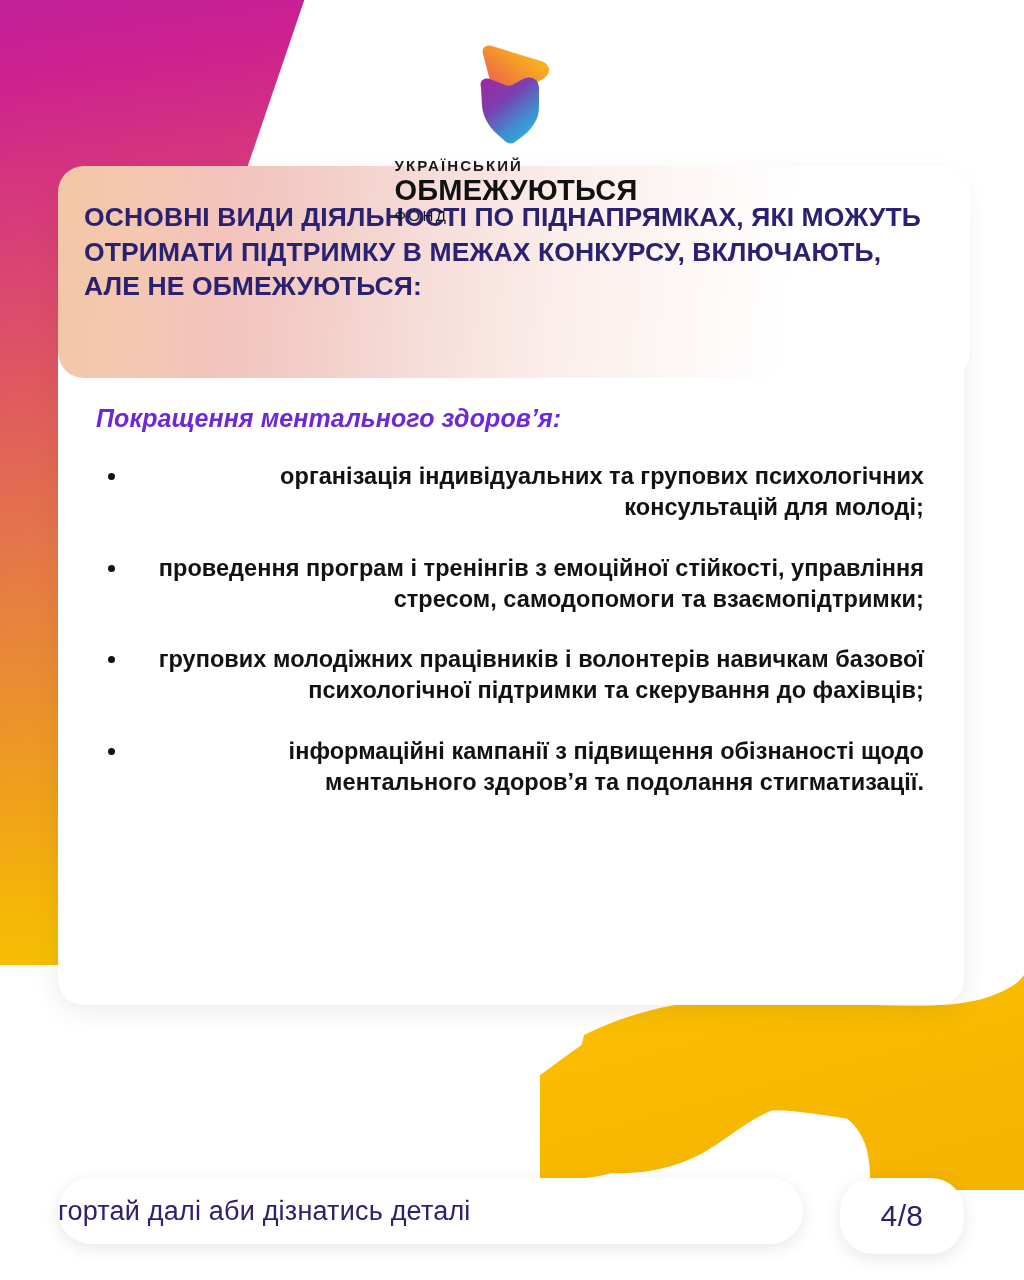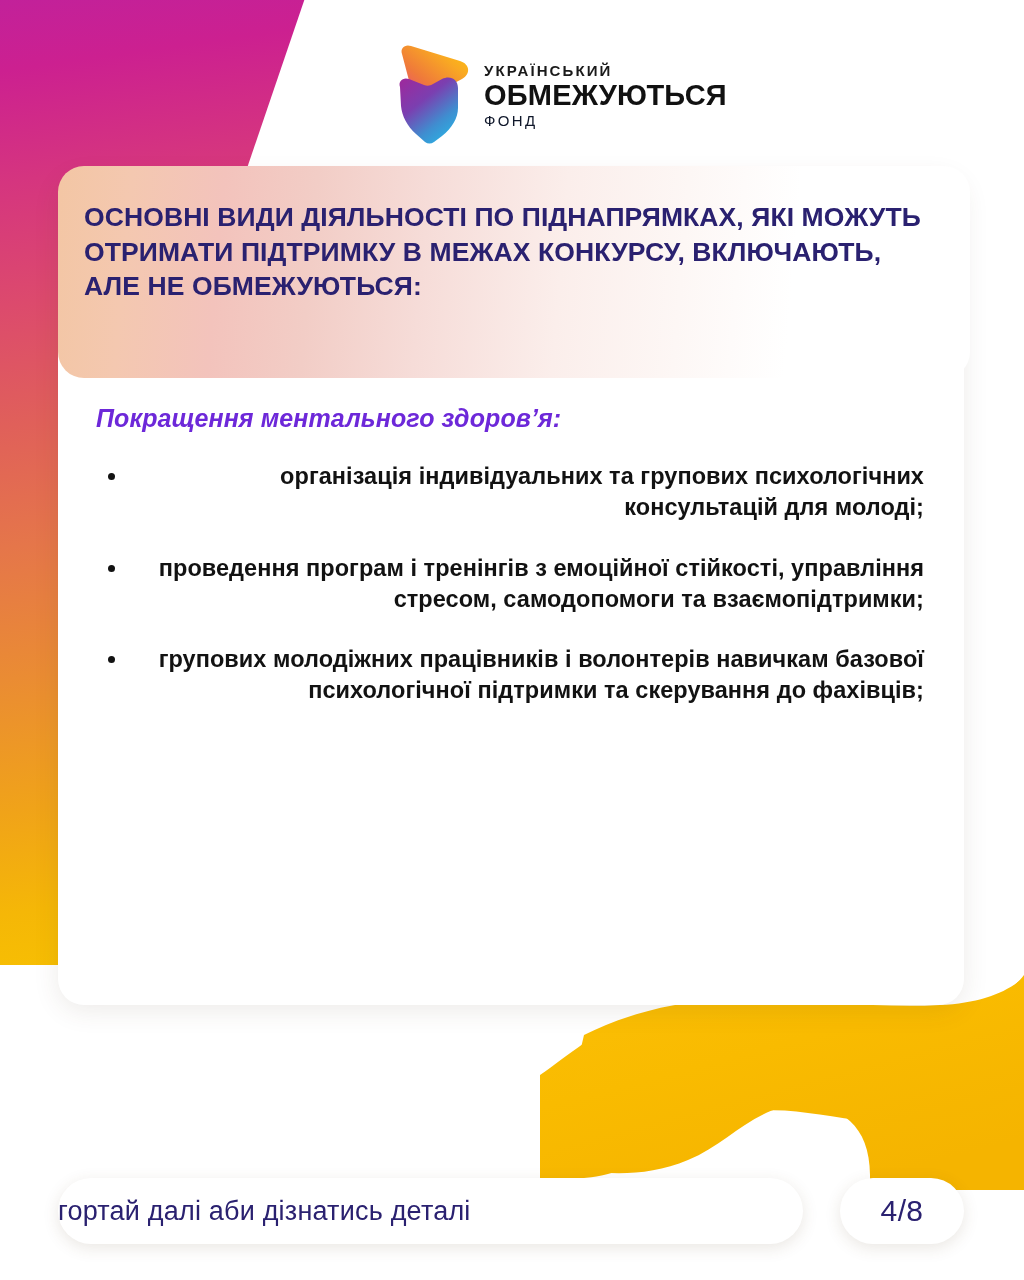--- a/index.html
+++ b/index.html
@@ -55,21 +55,21 @@
   
   .bg-wave { position:absolute; left:540px; top:975px; width:484px; height:215px; }
   .bg-wave svg { display:block; width:100%; height:100%; }
 
   
   .logo-wrap {
     position:absolute;
     left:396px; top:44px;
     width:240px; height:100px;
     z-index:5;
-    display:flex; align-items:center; gap:10px;
+    display:flex; align-items:center; gap:10px;flex-direction:column;
   }
   .logo-mark { width:78px; height:100px; flex:0 0 78px; }
   .logo-mark svg { display:block; width:100%; height:100%; }
   .logo-text { display:flex; flex-direction:column; justify-content:center; padding-top:4px; }
   .logo-line1 {
     font-size:15px; font-weight:bold; letter-spacing:2.1px;
     color:#1a1a1a; line-height:1.05;
   }
   .logo-line2 {
     font-size:29px; font-weight:bold; letter-spacing:0.2px;
@@ -169,21 +169,21 @@
   }
   .footer-pill-text {
     font-size:27px;
     font-weight:500;
     color:#2a2170;
     letter-spacing:0.2px;
   }
   .page-pill {
     position:absolute;
     left:840px; top:0;
-    width:124px; height:66px;
+    width:124px; height:76px;
     background:#ffffff;
     border-radius:33px;
     box-shadow:0 4px 16px rgba(90,70,40,0.13);
     display:flex; align-items:center; justify-content:center;
   }
   .page-pill-text {
     font-size:30px;
     font-weight:500;
     color:#2a2170;
     letter-spacing:0.4px;
@@ -265,20 +265,24 @@
       <span>організація індивідуальних та групових психологічних консультацій для молоді;</span>
     </li>
     <li class="bullet-item">
       <span class="bullet-dot"></span>
       <span>проведення програм і тренінгів з емоційної стійкості, управління стресом, самодопомоги та взаємопідтримки;</span>
     </li>
     <li class="bullet-item">
       <span class="bullet-dot"></span>
       <span>групових молодіжних працівників і волонтерів навичкам базової психологічної підтримки та скерування до фахівців;</span>
     </li>
+    <li class="bullet-item">
+      <span class="bullet-dot"></span>
+      <span>інформаційні кампанії з підвищення обізнаності щодо ментального здоров’я та подолання стигматизації.</span>
+    </li>
   </ul>
 </div>
 
 <div class="footer">
   <div class="footer-pill">
     <span class="footer-pill-text">гортай далі аби дізнатись деталі</span>
   </div>
   <div class="page-pill">
     <span class="page-pill-text">4/8</span>
   </div>

